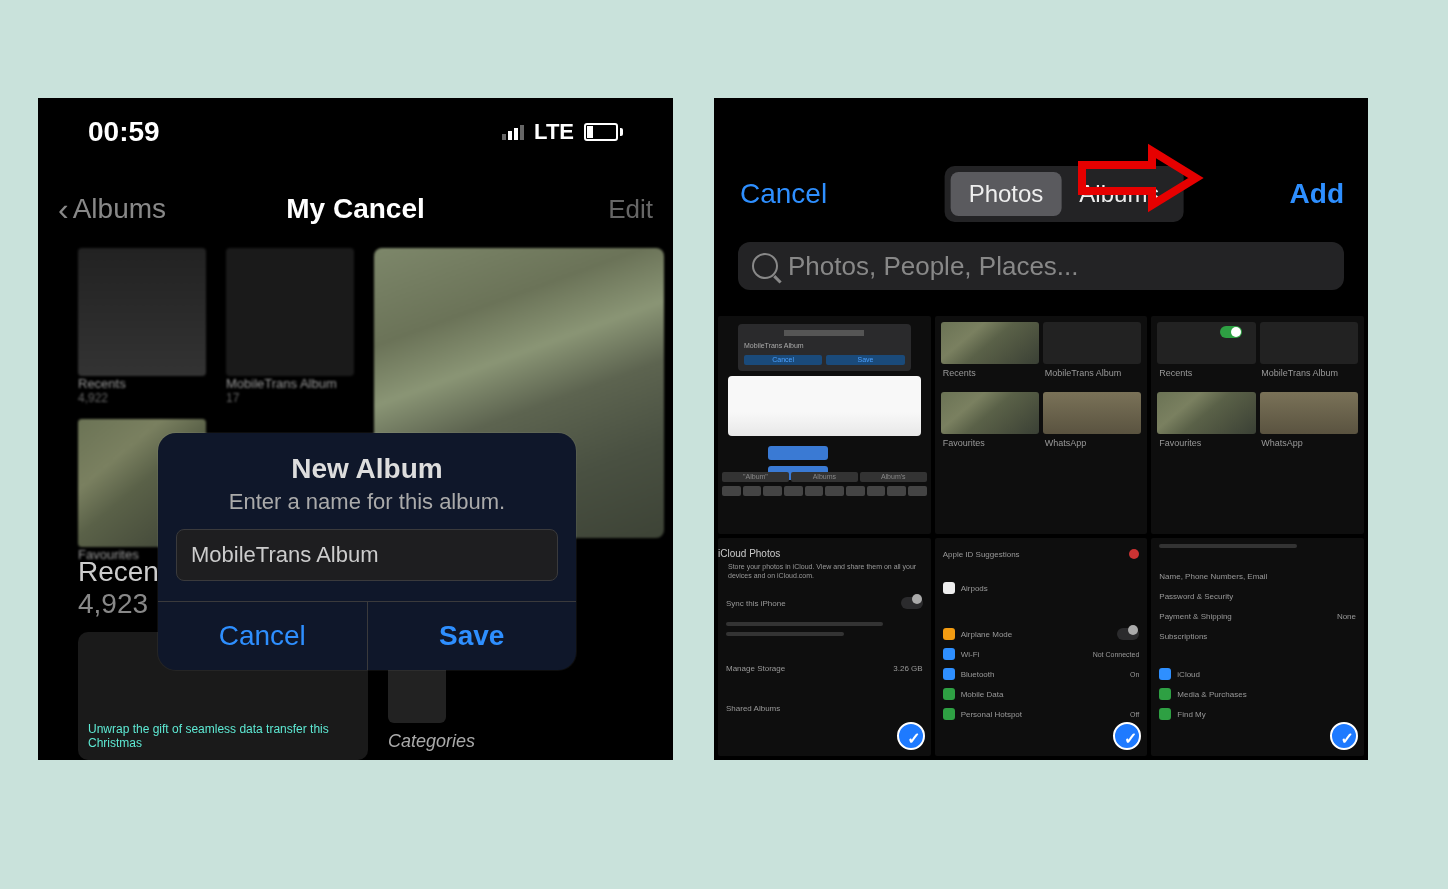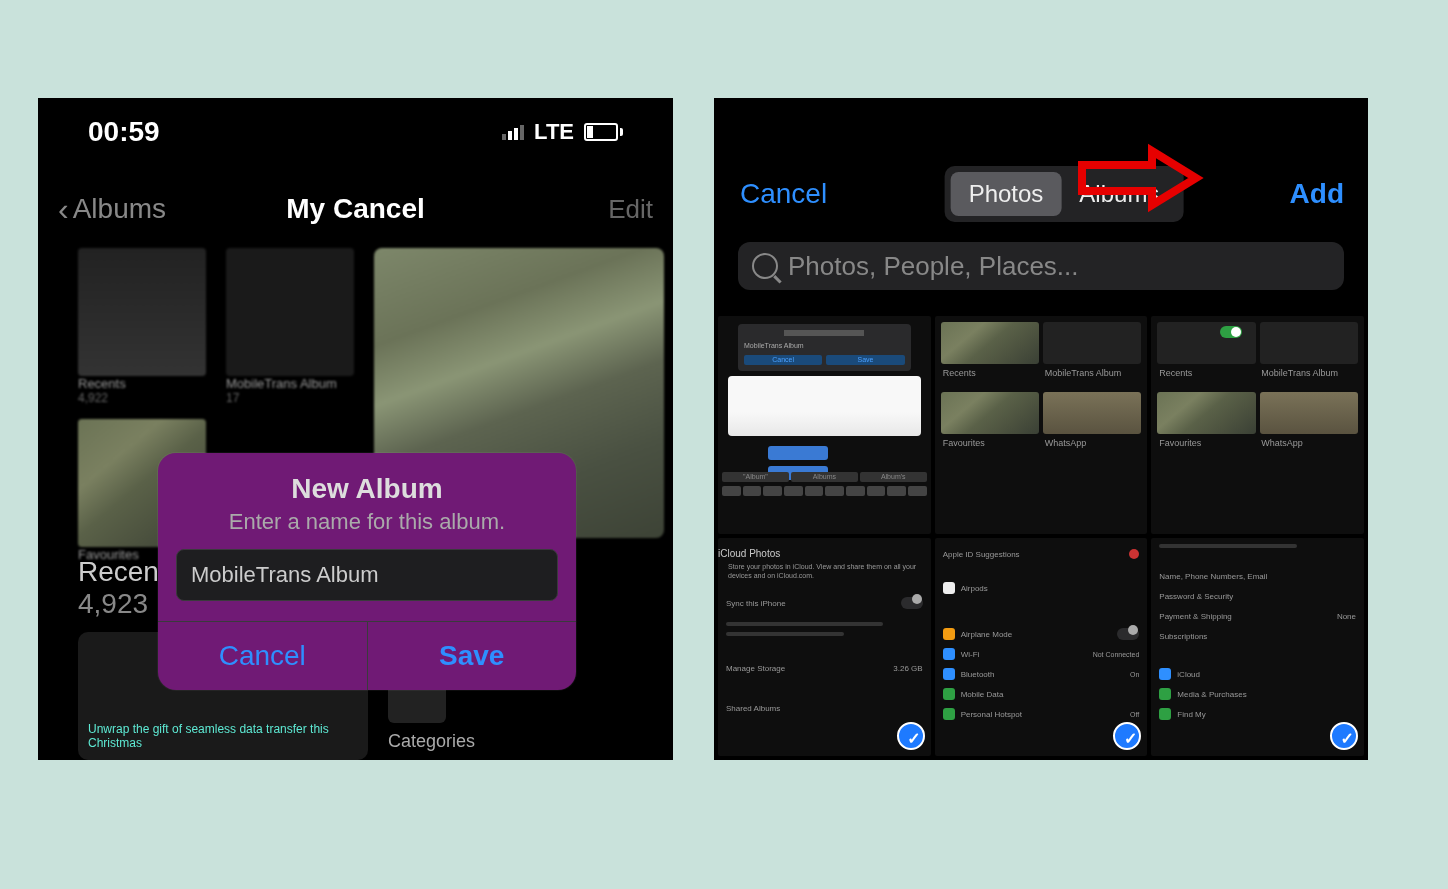--- a/index.html
+++ b/index.html
@@ -38,23 +38,23 @@
   .album-count{font-size:12px;color:#666;}
   .big-thumb{width:290px;height:290px;border-radius:8px;background:linear-gradient(160deg,#7d876a 0%,#6b7358 25%,#8a9575 40%,#5d6450 55%,#4a5142 75%,#3d4336 100%);}
   .recents-label{position:absolute;top:458px;left:40px;color:#fff;}
   .recents-title{font-size:28px;color:#ccc;}
   .recents-count{font-size:28px;color:#888;}
   .bottom-row{position:absolute;top:534px;left:40px;display:flex;gap:20px;}
   .bottom-card{width:290px;height:128px;background:#1a1a1a;border-radius:10px;display:flex;align-items:flex-end;padding:10px;box-sizing:border-box;}
   .bottom-card span{font-size:12px;color:#5eead4;}
   .bottom-card2{width:160px;height:120px;display:flex;flex-direction:column;justify-content:flex-end;gap:8px;}
   .bottom-card2 .cat-thumb{width:58px;height:88px;background:#222;border-radius:6px;}
-  .bottom-card2 .cat-label{font-size:18px;color:#aaa;}
-
-  .dialog{position:absolute;top:335px;left:120px;width:418px;background:#701a75;border-radius:18px;box-shadow:0 0 0 1px rgba(255,255,255,0.05);overflow:hidden;margin-top:20px;}
+  .bottom-card2 .cat-label{font-size:18px;color:#aaa;font-style:italic;}
+
+  .dialog{position:absolute;top:335px;left:120px;width:418px;background:#0f172a;border-radius:18px;box-shadow:0 0 0 1px rgba(255,255,255,0.05);overflow:hidden;}
   .dialog-header{padding:20px 18px 14px;text-align:center;}
   .dialog-title{font-size:28px;font-weight:700;color:#ddd;margin-bottom:4px;}
   .dialog-subtitle{font-size:22px;color:#aaa;}
   .dialog-input-wrap{padding:0 18px 20px;}
   .dialog-input{width:100%;box-sizing:border-box;background:#1e1e20;border:1px solid #3a3a3c;border-radius:8px;padding:12px 14px;color:#ccc;font-size:22px;outline:none;}
   .dialog-buttons{display:flex;border-top:1px solid #3a3a3c;}
   .dialog-btn{flex:1;text-align:center;padding:18px 0;font-size:28px;color:#2e8fff;}
   .dialog-btn.save{font-weight:700;border-left:1px solid #3a3a3c;}
 
   

